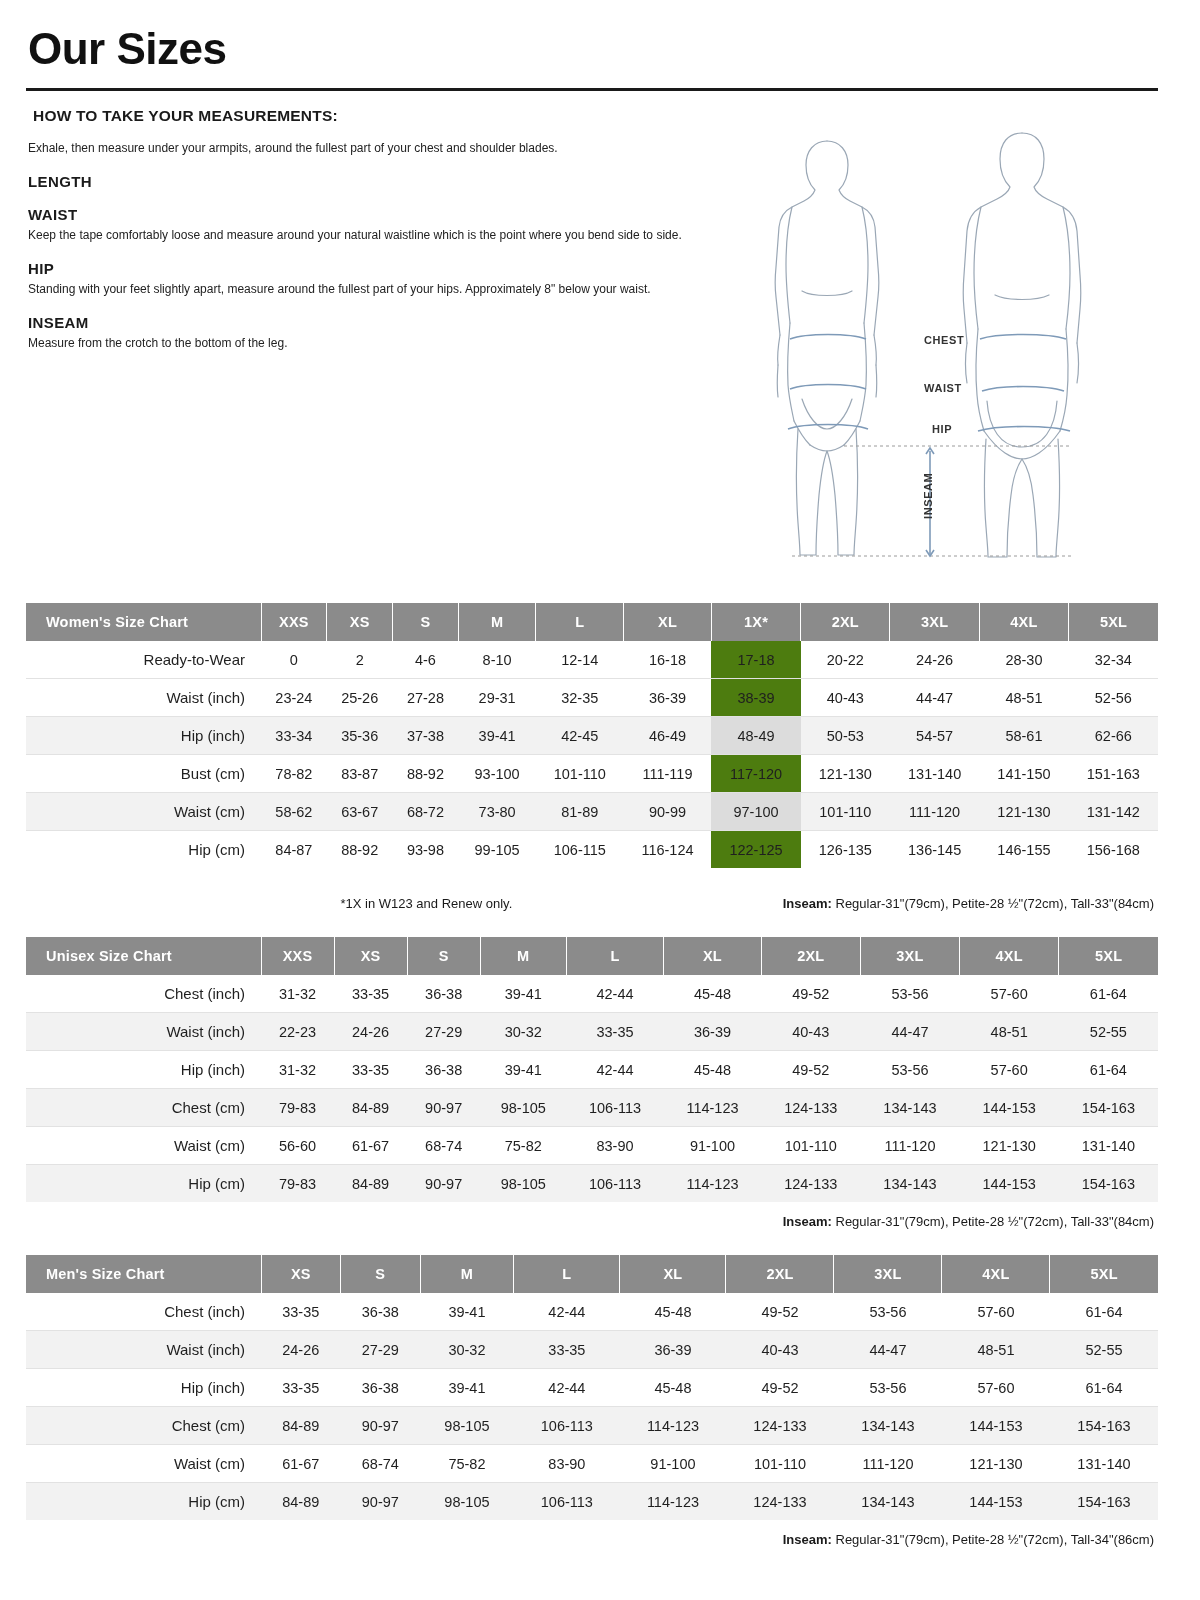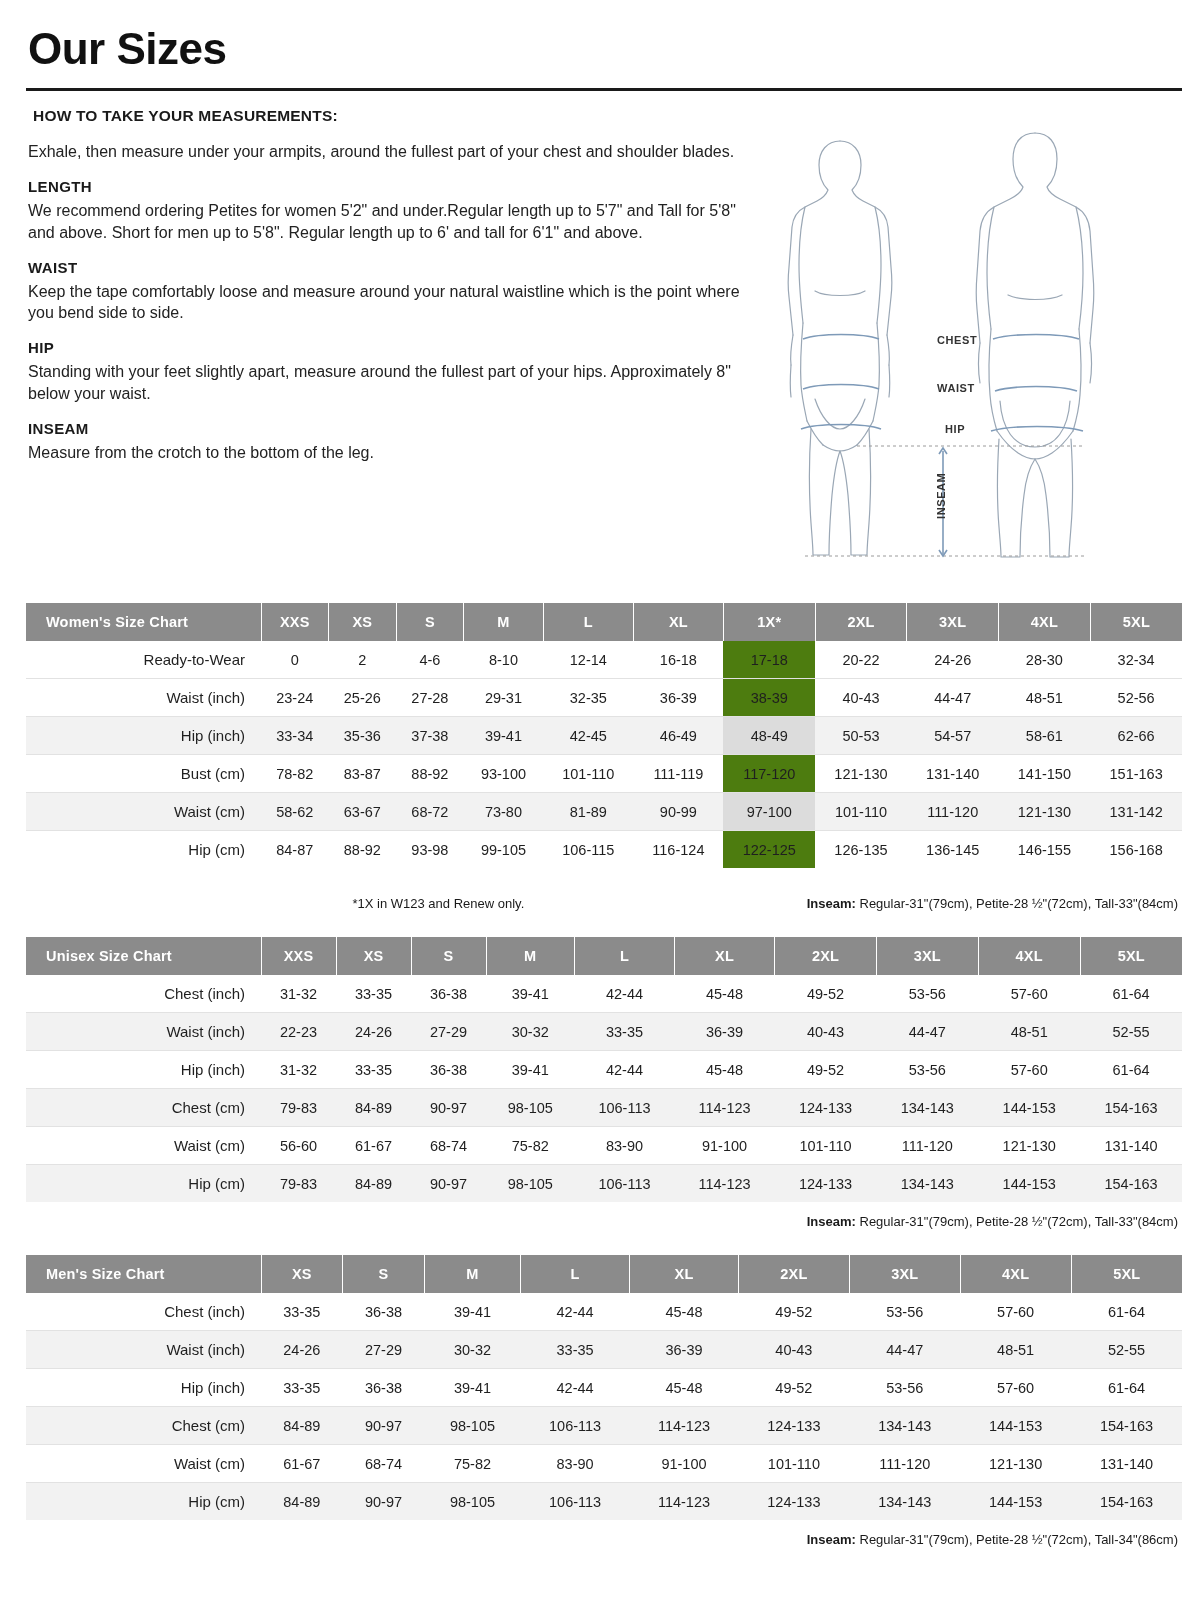--- a/index.html
+++ b/index.html
@@ -10,21 +10,21 @@
     width: 1200px;
     min-height: 1600px;
     background: #ffffff;
     font-family: "Liberation Sans", sans-serif;
     color: #1a1a1a;
     -webkit-font-smoothing: antialiased;
   }
   .page {
     width: 1200px;
     box-sizing: border-box;
-    padding: 18px 18px 10px 26px;
+    padding: 18px 42px 10px 26px;
     position: relative;
   }
   
   .page-title {
     font-size: 44px;
     font-weight: bold;
     letter-spacing: -0.5px;
     margin: 6px 0 14px 2px;
     color: #111;
   }
@@ -52,30 +52,30 @@
     margin-bottom: 16px;
     padding-left: 2px;
   }
   .section h3 {
     font-size: 15px;
     font-weight: bold;
     letter-spacing: 0.4px;
     margin: 0 0 5px 0;
   }
   .section p {
-    font-size: 16px;
+    font-size: 12px;
     line-height: 1.33;
     margin: 0;
     color: #222;
   }
   
   .figures {
     position: absolute;
     top: -8px;
-    right: 17px;
+    right: 6px;
     width: 380px;
     height: 470px;
   }
   .fig-label {
     position: absolute;
     font-size: 11px;
     font-weight: bold;
     letter-spacing: 0.6px;
     color: #333;
   }
@@ -161,21 +161,20 @@
   <div class="intro">
     <div class="intro-text">
       <div class="howto">HOW TO TAKE YOUR MEASUREMENTS:</div>
 
       <div class="section">
         <p>Exhale, then measure under your armpits, around the fullest part of your chest and shoulder blades.</p>
       </div>
 
       <div class="section">
         <h3>LENGTH</h3>
-        <p>We recommend ordering Petites for women 5'2" and under.Regular length up to 5'7" and Tall for 5'8" and above. Short for men up to 5'8". Regular length up to 6' and tall for 6'1" and above.</p>
       </div>
 
       <div class="section">
         <h3>WAIST</h3>
         <p>Keep the tape comfortably loose and measure around your natural waistline which is the point where you bend side to side.</p>
       </div>
 
       <div class="section">
         <h3>HIP</h3>
         <p>Standing with your feet slightly apart, measure around the fullest part of your hips. Approximately 8" below your waist.</p>

